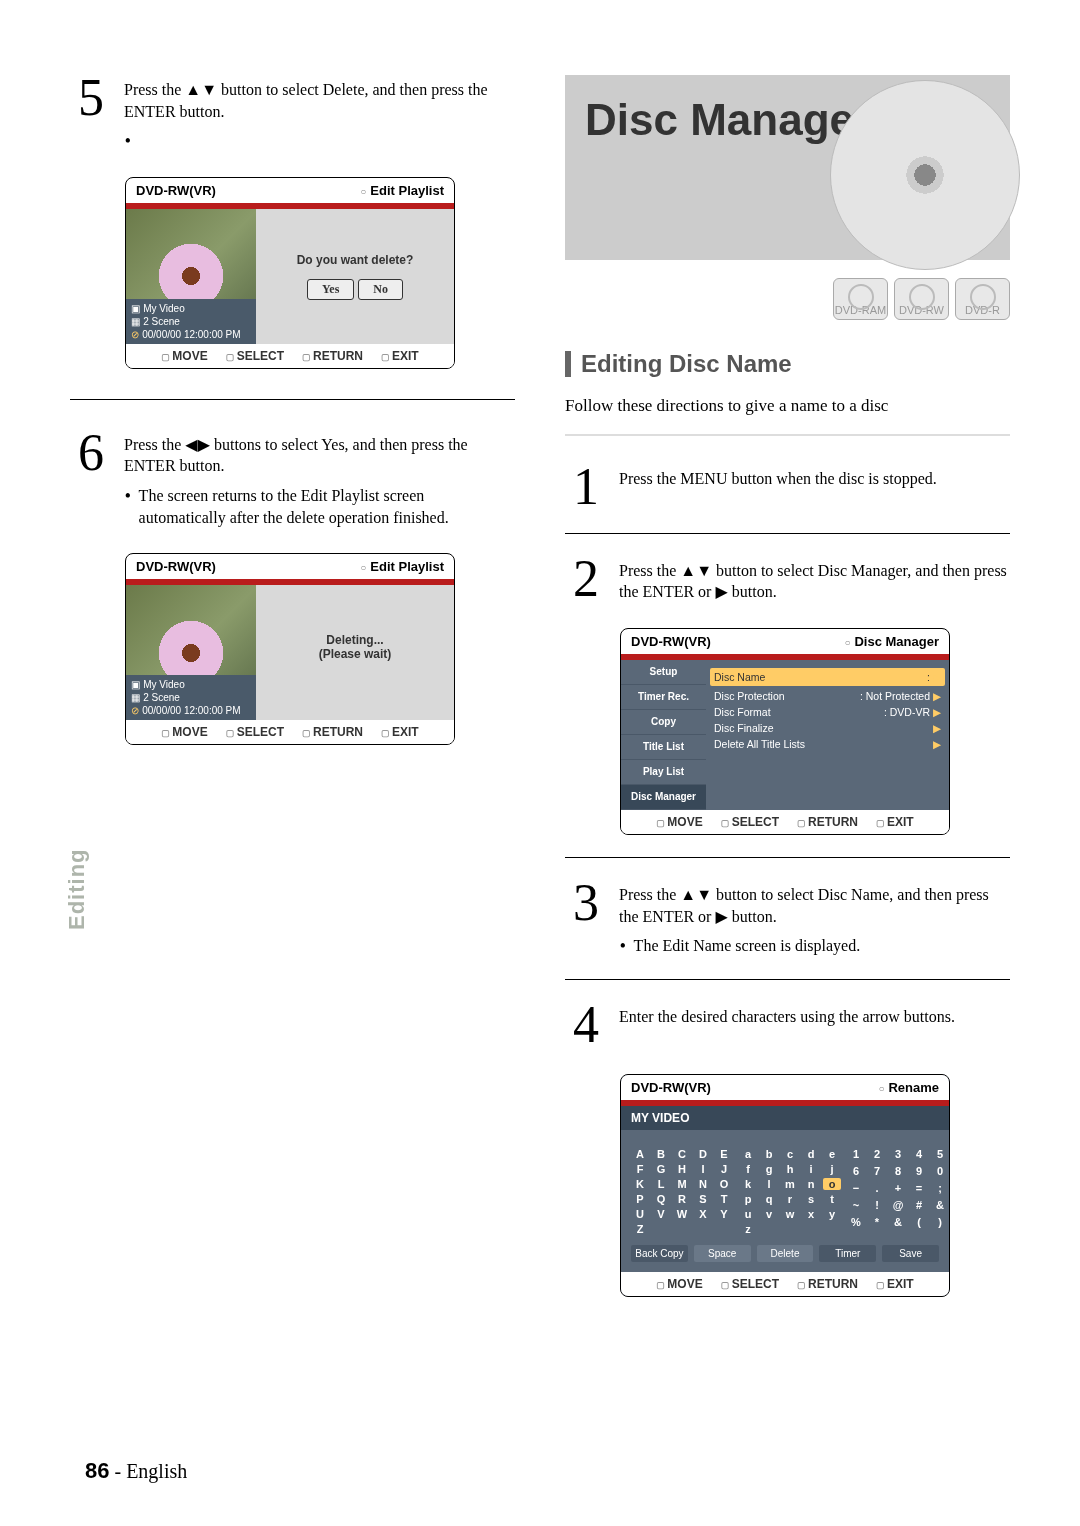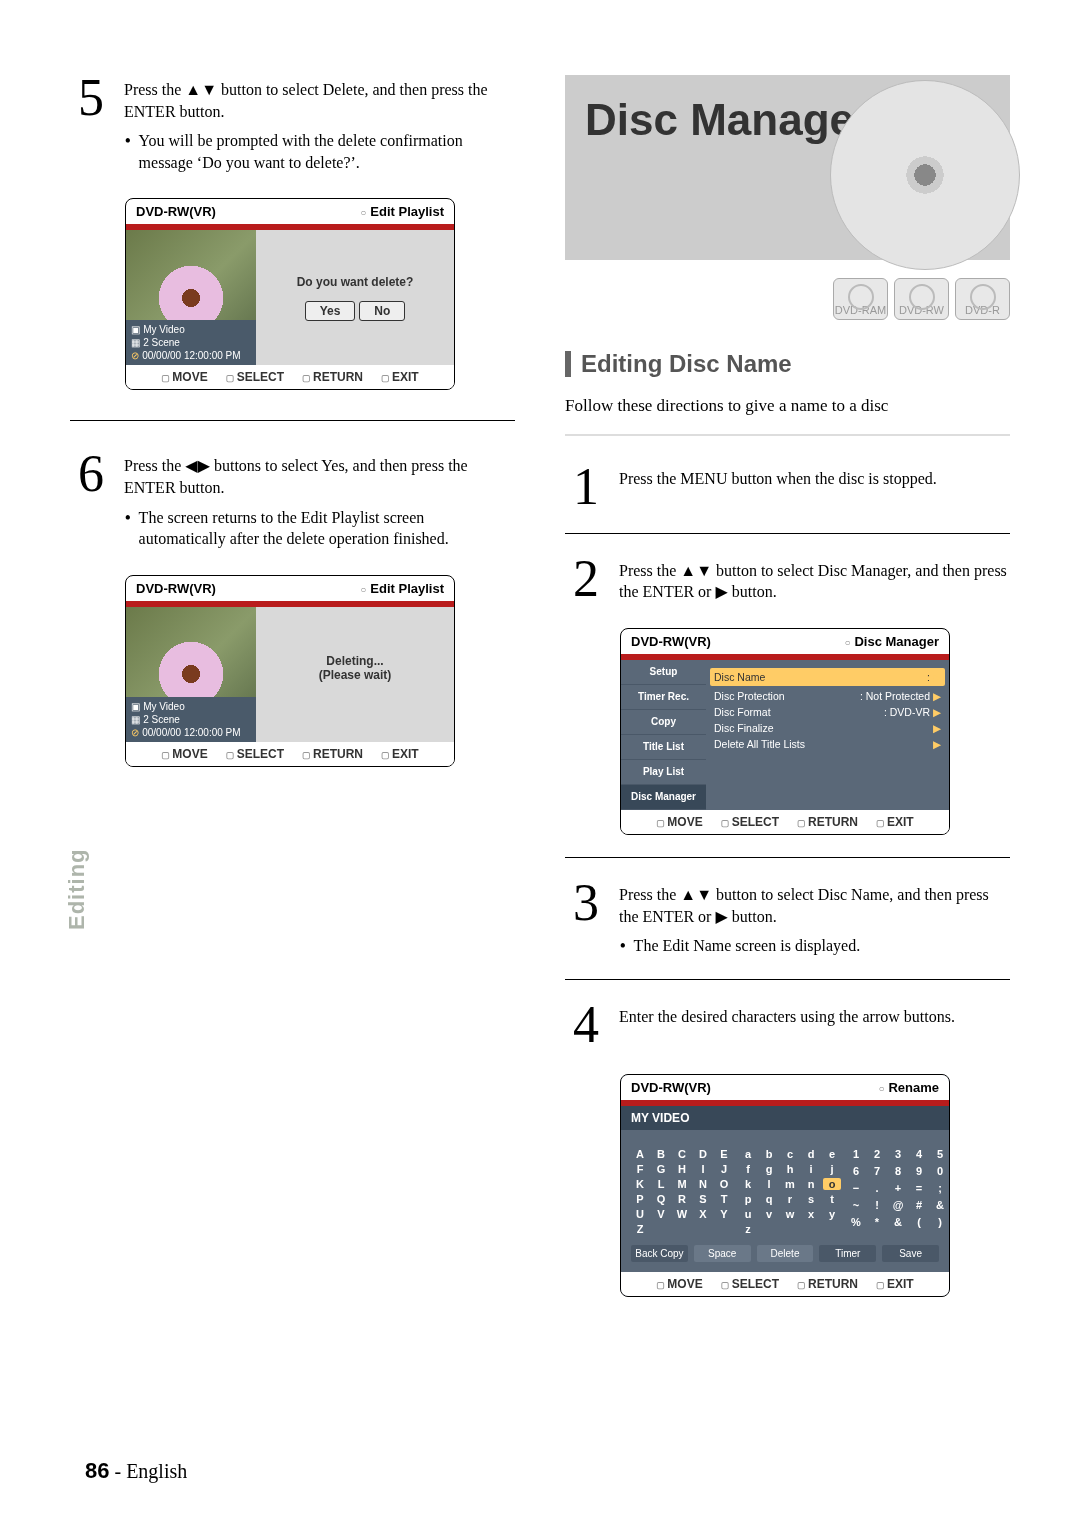--- a/index.html
+++ b/index.html
@@ -70,21 +70,21 @@
   }
   .osd-thumb-info .row1::before { content:"▣ "; }
   .osd-thumb-info .row2::before { content:"▦ "; }
   .osd-thumb-info .row3::before { content:"⊘ "; color:#fc6; }
   .osd-right {
     flex:1; background:#d9d9d9;
     display:flex; flex-direction:column; align-items:center; justify-content:center;
     font-size:12px; font-weight:bold; color:#333; padding:6px;
   }
   .osd-right .msg { margin-bottom:12px; text-align:center; }
-  .osd-btns { display:flex; gap:4px; }
+  .osd-btns { display:flex; gap:4px;font-family:Liberation Serif, serif; }
   .osd-btn {
     border:1px solid #333; border-radius:3px; padding:2px 14px; font-size:12px; background:#eee;
   }
   .osd-foot {
     display:flex; justify-content:center; gap:18px; font-size:12px; font-weight:bold;
     padding:5px 6px; background:#fff; color:#333;
   }
   .osd-foot span::before { content:"▢ "; font-size:9px; color:#999; }
   .hr-light { border:none; border-top:2px solid #ddd; margin:14px 0 28px 0; }
   .divider-th { border:none; border-top:1px solid #000; margin:30px 0; }
@@ -160,21 +160,20 @@
   <div class="col col-left">
 
     <div class="step-row">
       <div class="step-num">5</div>
       <div class="step-body">
         <span>Press the </span><span class="arrow-glyph">▲▼</span><span> button to select Delete, and then press the ENTER button.</span>
       </div>
     </div>
     <div class="bullet-row">
       <span class="bullet-dot">•</span>
-      <span>You will be prompted with the delete confirmation message ‘Do you want to delete?’.</span>
     </div>
 
     <div class="osd-panel">
       <div class="osd-head">
         <span>DVD-RW(VR)</span>
         <span><span class="bullet-o">○</span><span>Edit Playlist</span></span>
       </div>
       <div class="osd-body">
         <div class="osd-thumb">
           <div class="flower"></div>

